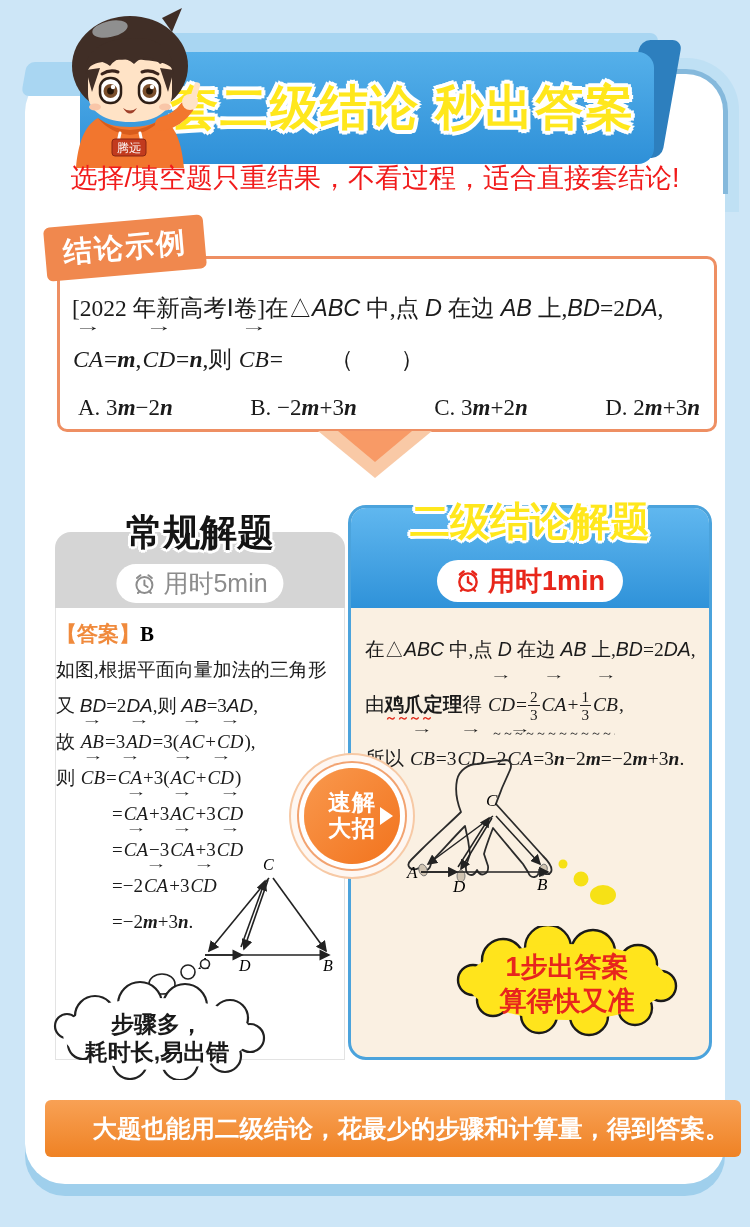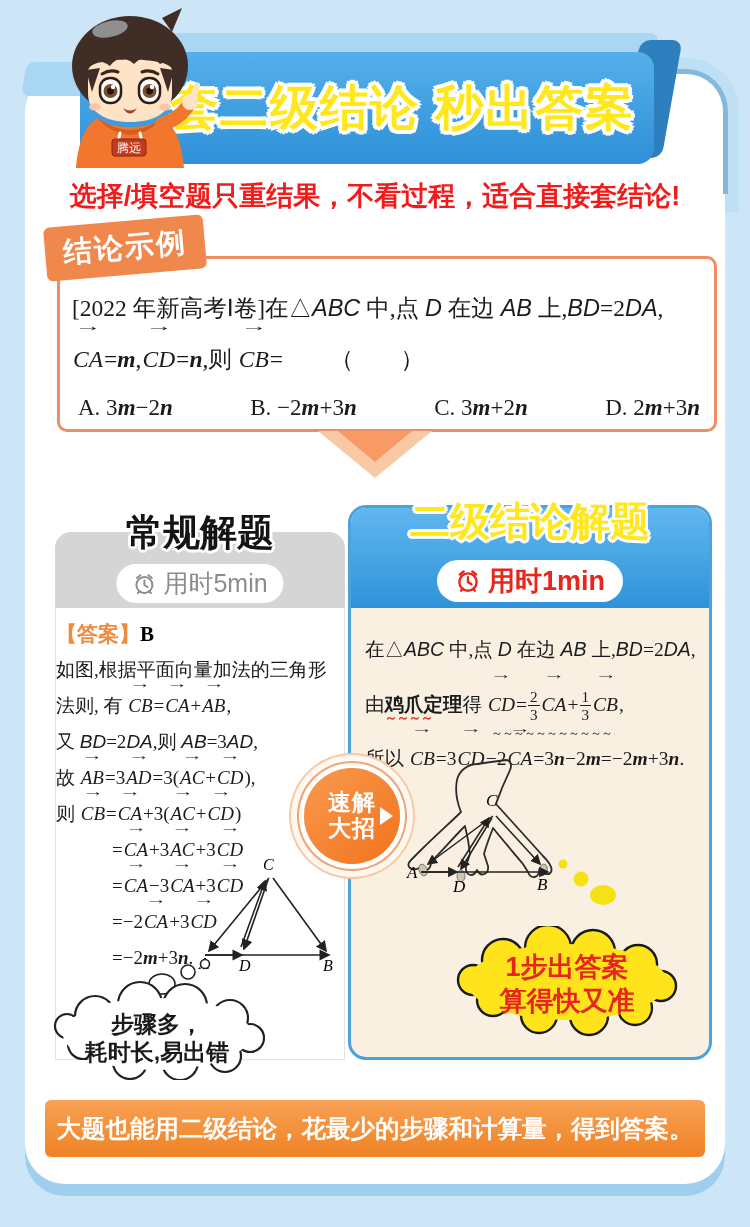--- a/index.html
+++ b/index.html
@@ -17,22 +17,22 @@
         border-radius:10px;transform:skewX(-12deg);}
   .wing{position:absolute;left:24px;top:62px;width:150px;height:34px;background:#a9d6f2;border-radius:8px;transform:skewX(-10deg);}
   .banner-fold{position:absolute;left:630px;top:40px;width:42px;height:118px;background:#2d7fbe;
         transform:skewX(-10deg);border-radius:10px;}
   .banner-main{position:absolute;left:80px;top:52px;width:574px;height:112px;border-radius:16px;
         background:linear-gradient(180deg,#55b0ea,#2e90d8);display:flex;align-items:center;justify-content:flex-start;}
   .banner-title{font-size:48px;font-weight:900;color:#ffe71c;letter-spacing:2px;padding-left:90px;white-space:nowrap;
         text-shadow:-4px 0 #fff,4px 0 #fff,0 -4px #fff,0 4px #fff,-3px -3px #fff,3px -3px #fff,-3px 3px #fff,3px 3px #fff;}
   .mascot{position:absolute;left:50px;top:8px;width:160px;height:165px;}
   
-  .subtitle{position:absolute;left:0;top:178px;width:100%;text-align:center;
-        color:#f11b1b;font-weight:bold;font-size:27px;}
+  .subtitle{position:absolute;left:0;top:160px;width:100%;text-align:center;
+        color:#f11b1b;font-weight:normal;font-size:27px;}
   
   .example-box{position:absolute;left:57px;top:256px;width:660px;height:176px;background:#fff;
         border:3px solid #ee8f63;border-radius:10px;box-sizing:border-box;
         padding:26px 8px 0 12px;font-family:"Liberation Serif",serif;font-size:23.5px;color:#1b1b1b;}
   .example-tag{position:absolute;left:45px;top:221px;background:#f0884e;color:#fff;font-weight:bold;
         font-size:29px;padding:7px 18px;border-radius:6px;transform:rotate(-5deg);letter-spacing:2px;}
   .pline{line-height:46px;white-space:nowrap;}
   .pline2{line-height:56px;white-space:nowrap;}
   .options{display:flex;justify-content:space-between;margin-top:8px;padding:0 6px;font-size:23px;white-space:nowrap;}
   
@@ -74,21 +74,21 @@
   .badge{position:absolute;left:304px;top:768px;width:96px;height:96px;border-radius:50%;z-index:6;cursor:pointer;
         background:linear-gradient(135deg,#f9994e,#f2username 73%,#f2731d);background:linear-gradient(135deg,#f9994e,#f2731d);
         box-shadow:0 0 0 5px #fff,0 0 0 7px #f2a371,0 0 0 13px rgba(255,255,255,.85),0 0 0 15px #f7c9a5;
         display:flex;flex-direction:column;align-items:center;justify-content:center;}
   .badge-line{color:#fff;font-size:23px;font-weight:900;line-height:26px;letter-spacing:1px;font-family:Liberation Serif, serif;}
   .play{position:absolute;right:7px;top:50%;transform:translateY(-50%);width:0;height:0;
         border-top:9px solid transparent;border-bottom:9px solid transparent;border-left:13px solid #fff;}
   
   .footer{position:absolute;left:45px;top:1100px;width:660px;height:57px;border-radius:6px;
         background:linear-gradient(180deg,#f8a155,#ef8224);color:#fff;font-weight:bold;font-size:24.5px;
-        display:flex;align-items:center;justify-content:center;white-space:nowrap;}
+        display:flex;align-items:center;justify-content:center;white-space:nowrap;padding-left:36px;}
   
   i{font-family:Liberation Sans, sans-serif;}
   .bi{font-style:italic;font-weight:bold;}
   .hei{font-family:"Liberation Sans",sans-serif;font-weight:bold;font-style:normal;}
   .vec{display:inline-block;position:relative;font-style:italic;padding:0 1px;}
   .vec::before{content:"→";position:absolute;left:50%;top:-0.78em;transform:translateX(-50%) scale(1.6,0.9);
         font-style:normal;font-size:0.72em;line-height:1;}
   .frac{display:inline-block;vertical-align:-0.62em;text-align:center;line-height:1.12;font-size:0.78em;margin:0 1px;font-style:normal;}
   .frac .num{display:block;border-bottom:1.5px solid #222;padding:0 2px;}
   .frac .den{display:block;}
@@ -166,21 +166,20 @@
   <div class="tri-inner"></div>
 
   <div class="lpanel">
     <div class="lhead"></div>
     <div class="lbody">
       <div class="ansline">
         <span class="anslabel">【答案】</span><b class="ansval">B</b>
       </div>
       <div class="lsol">
           <div class="fline">如图,根据平面向量加法的三角形</div>
-          <div class="fline">法则, 有 <span class="vec">CB</span>=<span class="vec">CA</span>+<span class="vec">AB</span>,</div>
           <div class="fline">又 <i>BD</i>=2<i>DA</i>,则 <i>AB</i>=3<i>AD</i>,</div>
           <div class="fline">故 <span class="vec">AB</span>=3<span class="vec">AD</span>=3(<span class="vec">AC</span>+<span class="vec">CD</span>),</div>
           <div class="fline">则 <span class="vec">CB</span>=<span class="vec">CA</span>+3(<span class="vec">AC</span>+<span class="vec">CD</span>)</div>
           <div class="fline indent">=<span class="vec">CA</span>+3<span class="vec">AC</span>+3<span class="vec">CD</span></div>
           <div class="fline indent">=<span class="vec">CA</span>−3<span class="vec">CA</span>+3<span class="vec">CD</span></div>
           <div class="fline indent">=−2<span class="vec">CA</span>+3<span class="vec">CD</span></div>
           <div class="fline indent">=−2<b class="bi">m</b>+3<b class="bi">n</b>.</div>
         </div>
     </div>
     <div class="ltitle">常规解题</div>

